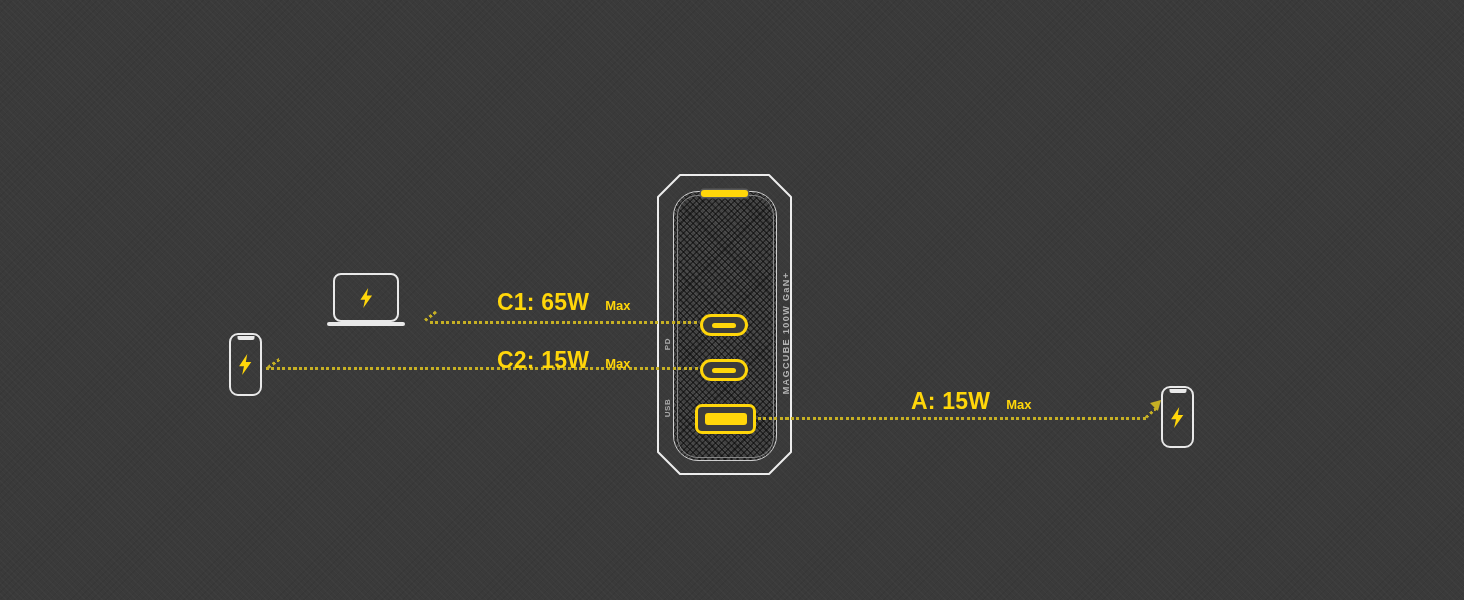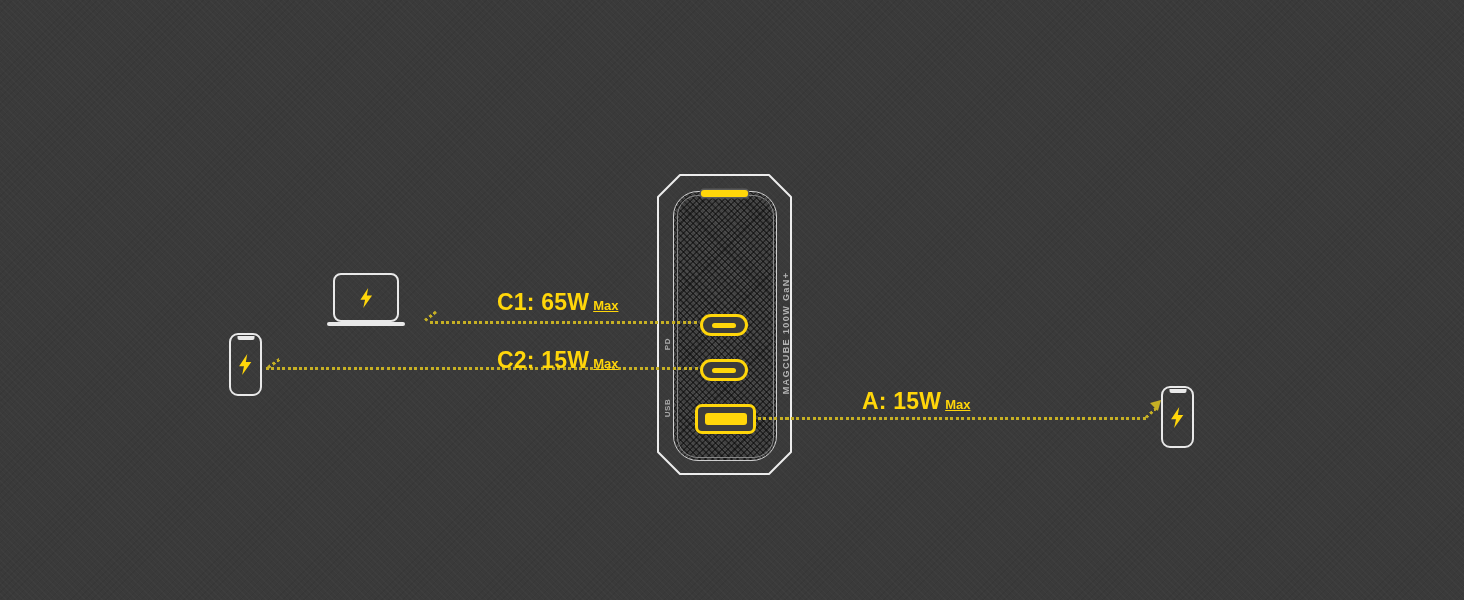--- a/index.html
+++ b/index.html
@@ -106,24 +106,24 @@
     left:1150px;top:400px;width:11px;height:11px;
     background:var(--dots);
     clip-path:polygon(100% 0, 0 28%, 72% 100%);
   }
 
   
   .power-label{
     color:var(--accent);font-weight:bold;font-size:23px;
     white-space:nowrap;letter-spacing:0.2px;
   }
-  .power-label .max{font-size:13px;margin-left:4px;letter-spacing:0;text-decoration:underline;}
+  .power-label .max{font-size:13px;margin-left:16px;letter-spacing:0;}
   .label-c1{left:497px;top:289px;}
   .label-c2{left:497px;top:347px;}
-  .label-a{left:862px;top:388px;}
+  .label-a{left:911px;top:388px;}
 </style>
 </head>
 <body>
 
 <div class="stage" style="background-color: rgb(58, 58, 58);">
 
   <div class="abs laptop-screen">
     <svg class="bolt" width="13" height="20" viewBox="0 0 11 18">
       <path d="M7 0 L0 10.5 H4.2 L2.6 18 L10.5 6.8 H5.8 Z" fill="#ffd60a"></path>
     </svg>

